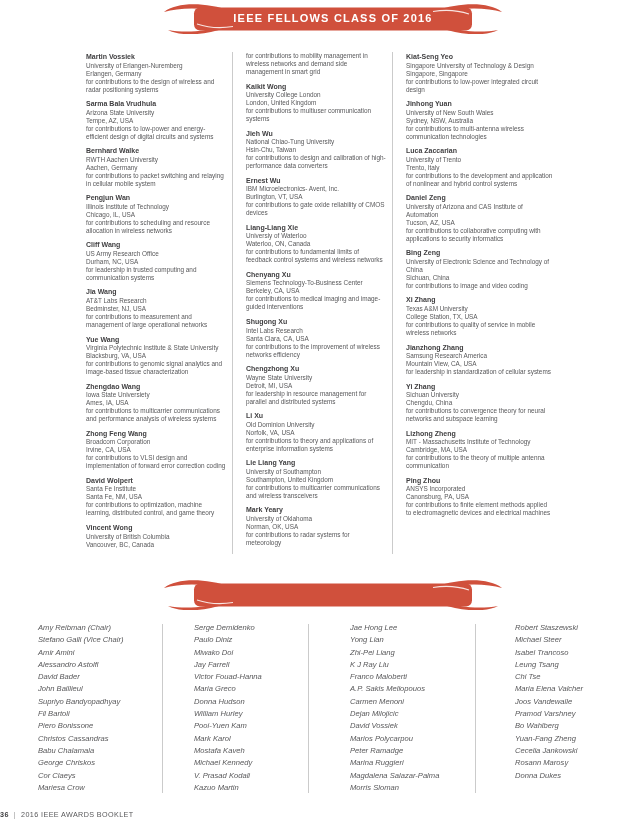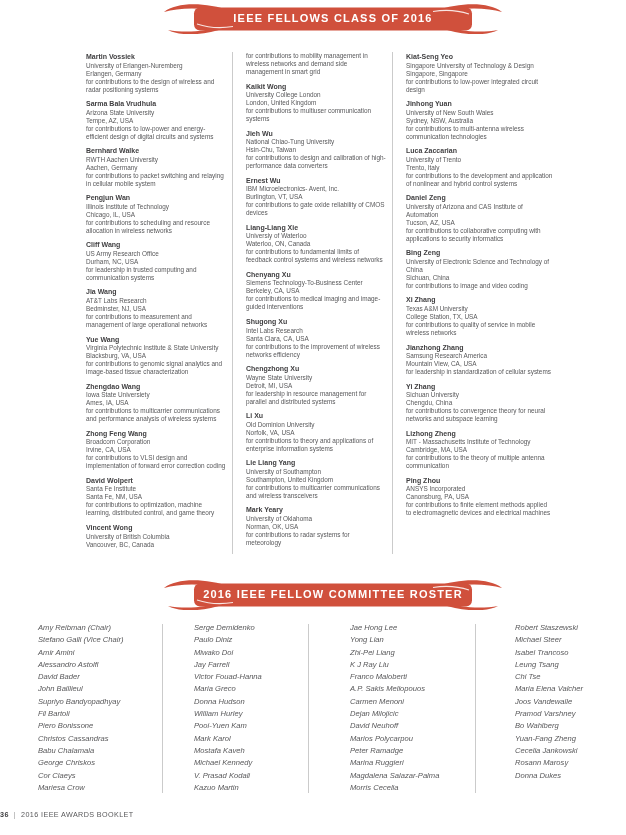--- a/index.html
+++ b/index.html
@@ -258,21 +258,20 @@
   <div class="banner banner-2">
     <svg viewBox="0 0 344 30" aria-hidden="true">
       <path class="flourish" d="M70 7 C 44 -2 16 -2 3 8 C 20 3 46 3 70 10 Z"></path>
       <path class="flourish" d="M64 24 C 42 32 18 32 7 26 C 24 29 44 28 64 21 Z"></path>
       <path class="flourish" d="M274 7 C 300 -2 328 -2 341 8 C 324 3 298 3 274 10 Z"></path>
       <path class="flourish" d="M280 24 C 302 32 326 32 337 26 C 320 29 300 28 280 21 Z"></path>
       <rect class="ribbon" x="33" y="3.5" width="278" height="23" rx="6"></rect>
       <path class="accent" d="M36 20 C 48 24 60 24.5 72 22.5"></path>
       <path class="accent" d="M308 10 C 296 6 284 5.5 272 7.5"></path>
     </svg>
-    <span class="banner-text">2016 IEEE FELLOW COMMITTEE ROSTER</span>
   </div>
 
   <div id="roster-cols">
       <div class="rcol rcol-1">
         <div class="rname">Amy Reibman (Chair)</div>
         <div class="rname">Stefano Galli (Vice Chair)</div>
         <div class="rname">Amir Amini</div>
         <div class="rname">Alessandro Astolfi</div>
         <div class="rname">David Bader</div>
         <div class="rname">John Baillieul</div>
@@ -303,26 +302,26 @@
       </div>
       <div class="rcol rcol-3">
         <div class="rname">Jae Hong Lee</div>
         <div class="rname">Yong Lian</div>
         <div class="rname">Zhi-Pei Liang</div>
         <div class="rname">K J Ray Liu</div>
         <div class="rname">Franco Maloberti</div>
         <div class="rname">A.P. Sakis Meliopouos</div>
         <div class="rname">Carmen Menoni</div>
         <div class="rname">Dejan Milojicic</div>
-        <div class="rname">David Neuhoff</div>
+        <div class="rname">David Vossiek</div>
         <div class="rname">Marios Polycarpou</div>
         <div class="rname">Peter Ramadge</div>
         <div class="rname">Marina Ruggieri</div>
         <div class="rname">Magdalena Salazar-Palma</div>
-        <div class="rname">Morris Cecelia</div>
+        <div class="rname">Morris Sloman</div>
       </div>
       <div class="rcol rcol-4">
         <div class="rname">Robert Staszewski</div>
         <div class="rname">Michael Steer</div>
         <div class="rname">Isabel Trancoso</div>
         <div class="rname">Leung Tsang</div>
         <div class="rname">Chi Tse</div>
         <div class="rname">Maria Elena Valcher</div>
         <div class="rname">Joos Vandewalle</div>
         <div class="rname">Pramod Varshney</div>

